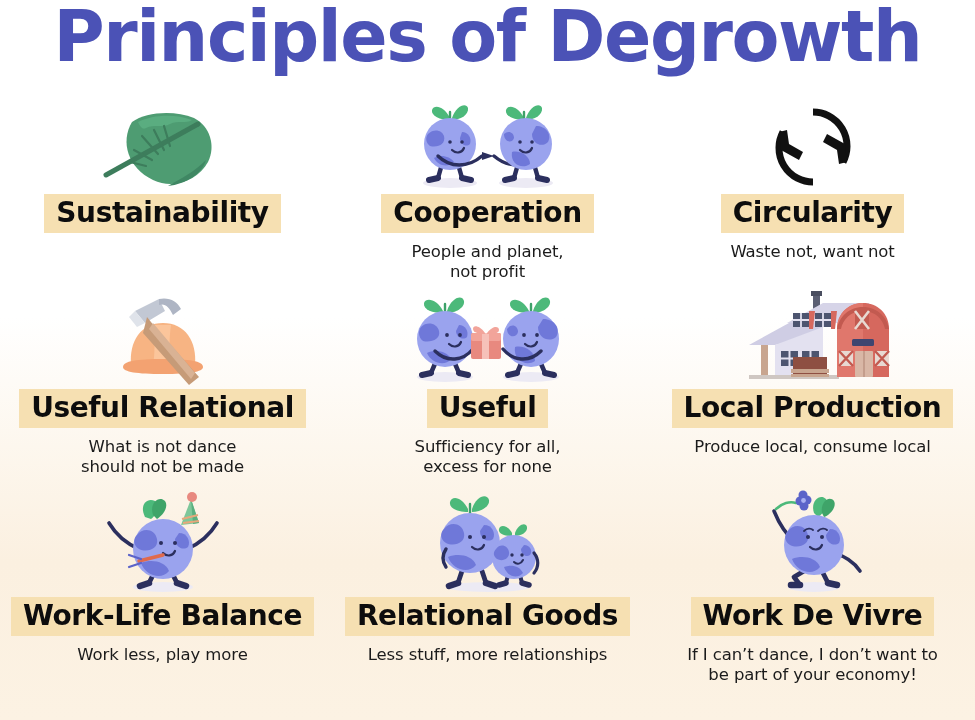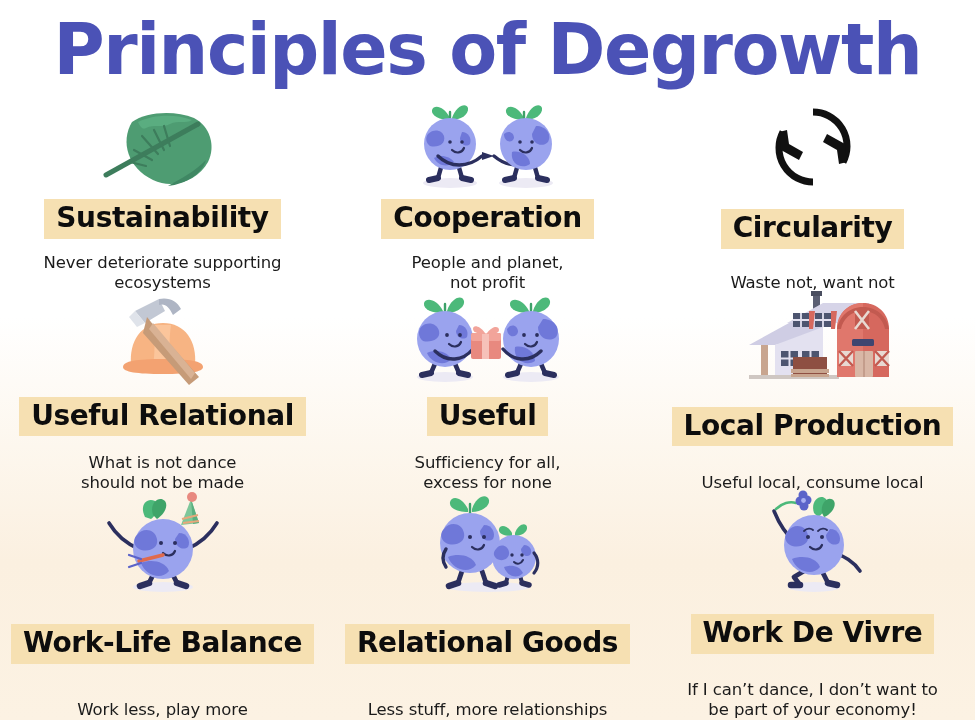--- a/index.html
+++ b/index.html
@@ -26,21 +26,20 @@
     height: 720px;
     position: relative;
     display: flex;
     flex-direction: column;
   }
 
   
   .title-wrap {
     height: 98px;
     display: flex;
-    align-items: center;
     justify-content: center;
   }
   .poster-title {
     font-family: "DejaVu Sans", "Liberation Sans", sans-serif;
     font-weight: 700;
     font-size: 72px;
     letter-spacing: -1.5px;
     color: #4b52b6;
     line-height: 1;
     transform: scaleX(0.97);
@@ -53,21 +52,21 @@
     display: grid;
     grid-template-columns: 1fr 1fr 1fr;
     grid-template-rows: 195px 200px 1fr;
     column-gap: 0px;
   }
 
   .cell {
     display: flex;
     flex-direction: column;
     align-items: center;
-    justify-content: space-between;
+    justify-content: flex-start;
     padding: 0 8px;
     position: relative;
   }
 
   .icon-box {
     height: 92px;
     display: flex;
     align-items: flex-end;
     justify-content: center;
     margin-bottom: 4px;
@@ -117,22 +116,20 @@
       <div class="icon-box">
         <svg class="art" width="130" height="84" viewBox="0 0 130 84" aria-hidden="true">
           <path d="M55 74 C30 62 22 36 34 16 C48 6 76 4 96 12 C112 20 118 40 110 56 C100 74 76 84 55 74 Z" fill="#4e9c72"></path>
           <path d="M40 16 C56 8 78 8 94 14 C88 18 80 14 72 18 C64 22 56 18 48 22 C44 24 42 20 40 16 Z" fill="#5aad80"></path>
           <path d="M108 54 C104 68 88 78 70 80 C84 72 96 66 108 54 Z" fill="#3f8763"></path>
           <path d="M8 69 L100 18" stroke="#3d7d5c" stroke-width="5" stroke-linecap="round" fill="none"></path>
           <path d="M60 48 L44 30 M66 44 L56 24 M54 54 L36 44 M72 40 L66 20 M48 60 L32 56" stroke="#3d7d5c" stroke-width="2.2" fill="none" stroke-linecap="round"></path>
         </svg>
       </div>
       <div class="heading">Sustainability</div>
-      <div class="subtitle">Never deteriorate supporting
-ecosystems</div>
     </div>
 
     <div class="cell row1">
       <div class="icon-box">
         <svg class="art" width="180" height="92" viewBox="0 0 180 92" aria-hidden="true">
           <ellipse cx="52" cy="85" rx="27" ry="5" fill="#eceaf4"></ellipse>
           <ellipse cx="128" cy="85" rx="27" ry="5" fill="#eceaf4"></ellipse>
 
           <path d="M44 66 L40 80 M60 66 L64 80" stroke="#2b2f5e" stroke-width="4.5" stroke-linecap="round"></path>
           <path d="M40 80 L31 82 M64 80 L73 82" stroke="#2b2f5e" stroke-width="6" stroke-linecap="round"></path>
@@ -306,21 +303,21 @@
           <path d="M112 62 L126 77 M126 62 L112 77" stroke="#c25a50" stroke-width="2.4"></path>
           <rect x="148" y="62" width="14" height="15" fill="#e8d9d2"></rect>
           <path d="M148 62 L162 77 M162 62 L148 77" stroke="#c25a50" stroke-width="2.4"></path>
 
           <rect x="66" y="68" width="34" height="20" fill="#8e4f42"></rect>
           <rect x="64" y="80" width="38" height="4" fill="#c8a58f"></rect>
           <rect x="64" y="85" width="38" height="3" fill="#c8a58f"></rect>
         </svg>
       </div>
       <div class="heading">Local Production</div>
-      <div class="subtitle">Useful local, consume local</div>
+      <div class="subtitle">Produce local, consume local</div>
     </div>
 
     <div class="cell row3">
       <div class="icon-box">
         <svg class="art" width="160" height="102" viewBox="0 0 160 102" aria-hidden="true">
           <ellipse cx="80" cy="96" rx="30" ry="5" fill="#eceaf4"></ellipse>
 
           <path d="M72 80 L66 92 M88 80 L94 92" stroke="#2b2f5e" stroke-width="4.8" stroke-linecap="round"></path>
           <path d="M66 92 L57 95 M94 92 L103 95" stroke="#2b2f5e" stroke-width="6.5" stroke-linecap="round"></path>
 

